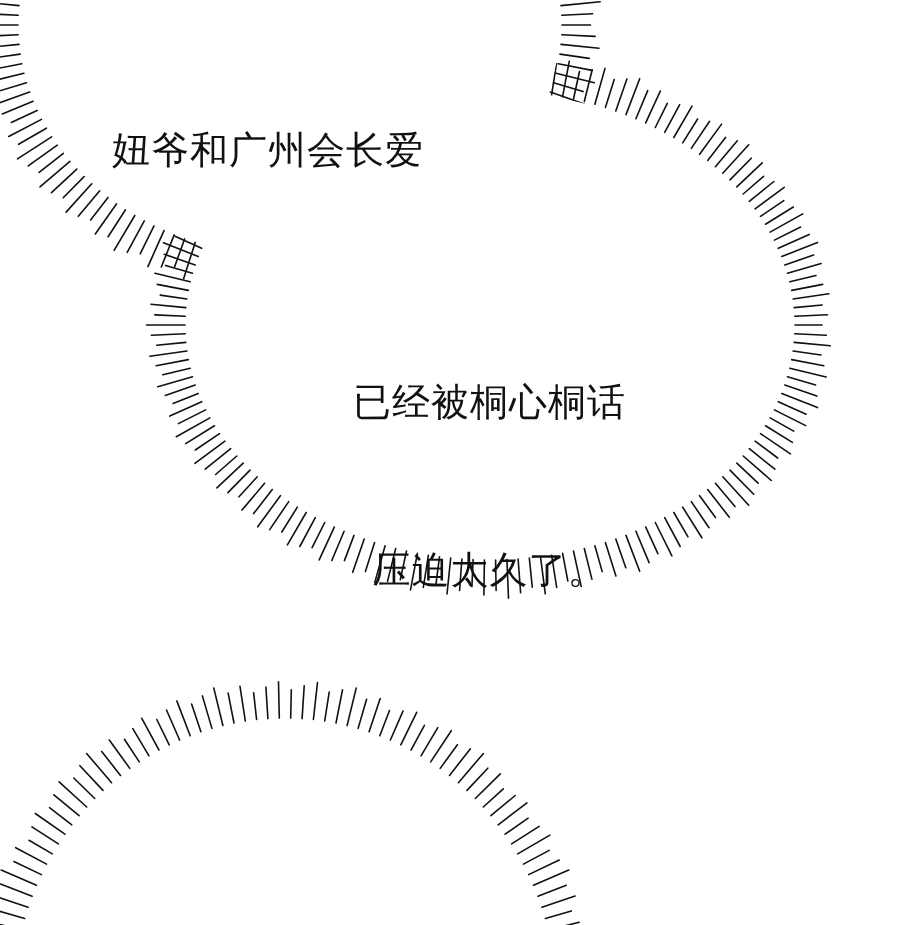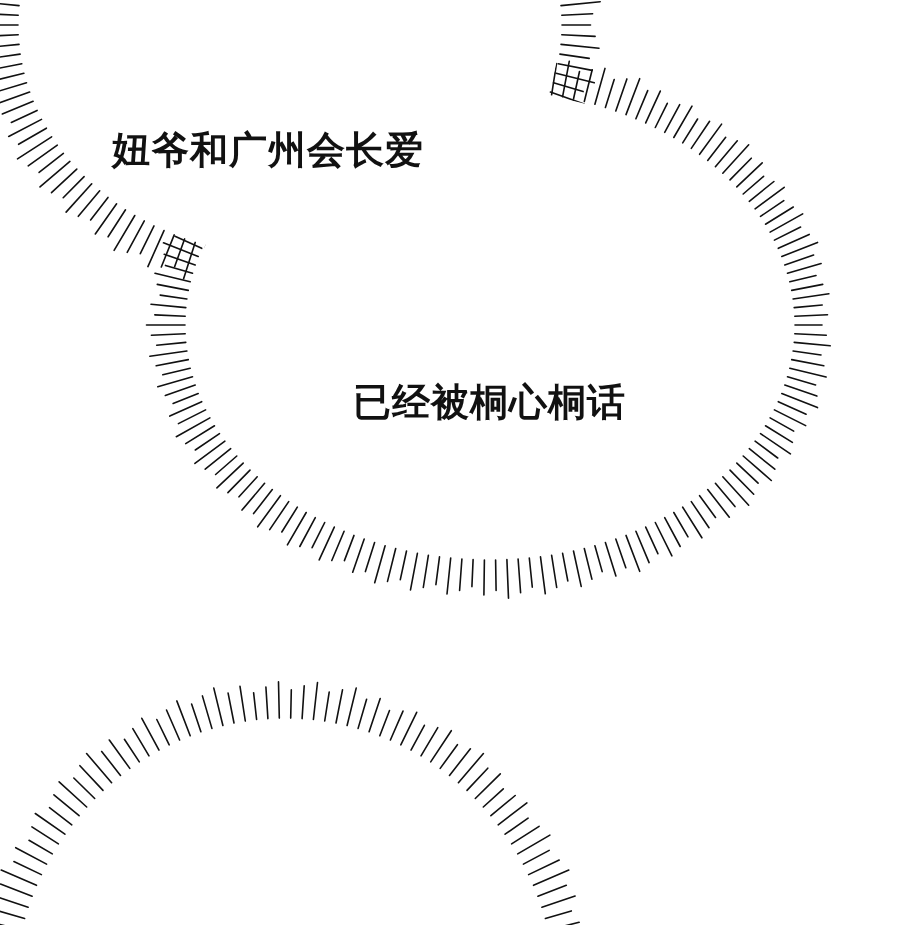--- a/index.html
+++ b/index.html
@@ -6,21 +6,20 @@
       margin: 0;
       padding: 0;
       background: #ffffff;
     }
     .canvas {
       position: relative;
       width: 900px;
       height: 925px;
       overflow: hidden;
       background: #ffffff;
-      font-weight: bold;
     }
     svg.ticks {
       position: absolute;
       left: 0;
       top: 0;
       width: 900px;
       height: 925px;
     }
     .bubble-text {
       position: absolute;
@@ -527,18 +526,19 @@
         <ellipse cx="285" cy="1000" rx="270" ry="280" fill="#ffffff"></ellipse>
       </g>
     </svg>
 
   <div class="bubble-text" id="text-1">
     <span class="line">妞爷和广州会长爱</span>
   </div>
 
   <div class="bubble-text" id="text-2">
     <span class="line">已经被桐心桐话</span>
+    <span class="line">压迫太久了。</span>
   </div>
 
   <div class="bubble-text" id="text-3">
     
   </div>
 </div>
 
 </body></html>

